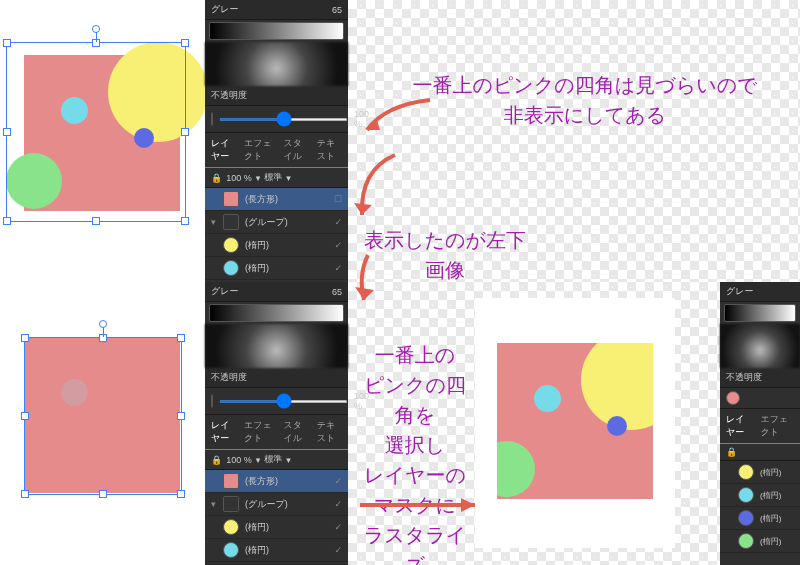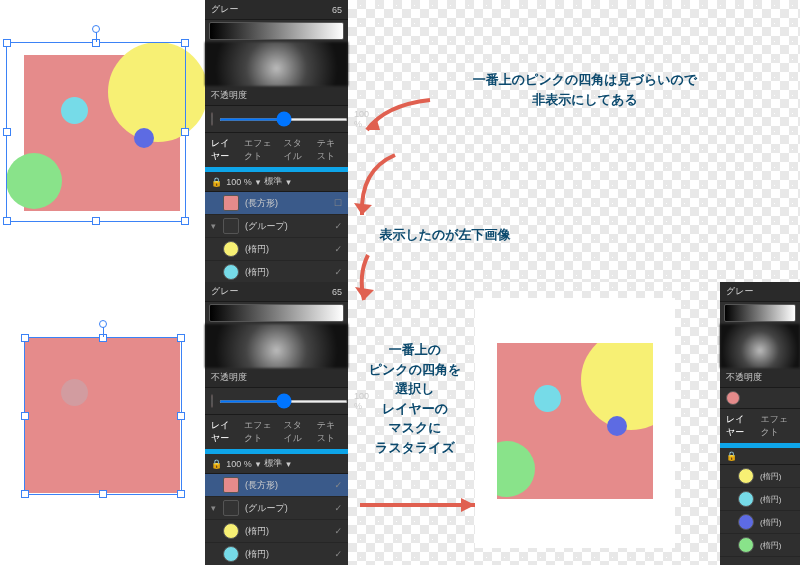--- a/index.html
+++ b/index.html
@@ -24,37 +24,37 @@
 .sel-box .h.bm{bottom:-4px;left:50%;margin-left:-4px}
 .sel-box .h.lm{top:50%;left:-4px;margin-top:-4px}
 .sel-box .h.rm{top:50%;right:-4px;margin-top:-4px}
 .sel-box .rot{position:absolute;top:-18px;left:50%;margin-left:-4px;width:6px;height:6px;background:#fff;border:1px solid #3b82f6;border-radius:50%}
 .sel-box .rot::before{content:"";position:absolute;top:6px;left:3px;width:1px;height:10px;background:#3b82f6}
 
 .panel { position:absolute; width:143px; background:#2f2f2f; color:#ccc; font-size:9px; }
 .grad-strip{height:16px;background:linear-gradient(90deg,#000,#fff);margin:2px 4px;border:1px solid #555;border-radius:2px}
 .bar{display:flex;align-items:center;justify-content:space-between;padding:3px 6px;background:#2a2a2a;border-bottom:1px solid #1a1a1a}
 .noise{height:44px;background:radial-gradient(circle at 50% 60%,#bbb 0%,#444 40%,#111 80%);filter:blur(1px)}
-.tab-row{display:flex;gap:8px;padding:4px 6px;border-bottom:5px solid #0ea5e9;color:#aaa}
+.tab-row{display:flex;gap:8px;padding:4px 6px;border-bottom:1px solid #0ea5e9;color:#aaa}
 .tab-row .active{color:#fff}
 .opac-row{display:flex;align-items:center;gap:4px;padding:3px 6px;border-bottom:1px solid #1a1a1a}
 .opac-row input[type=range]{flex:1;height:3px}
 .layer{display:flex;align-items:center;gap:6px;padding:3px 6px;border-bottom:1px solid #262626}
 .layer.sel{background:#3a5a8a}
 .layer .sw{width:14px;height:14px;border:1px solid #555;border-radius:2px}
 .layer .sw.circle{border-radius:50%}
 .layer .chk{margin-left:auto;color:#888}
 .layer .arrow{color:#888;width:6px}
 .footer-ico{display:flex;gap:6px;padding:4px 6px;border-top:1px solid #1a1a1a;color:#888;justify-content:flex-end}
 .trans-tab{display:flex;gap:8px;padding:4px 6px;border-top:1px solid #1a1a1a;color:#aaa}
 .dims{padding:4px 6px;color:#bbb}
 .dims .sw2{display:inline-block;width:14px;height:14px;border:1px solid #555;vertical-align:middle;margin-right:4px}
 .dims .line{display:flex;justify-content:space-between;padding:1px 0}
 
-.anno{position:absolute;color:#0c4a6e;font-weight:700;font-size:13px;text-align:center;line-height:1.5;font-family:"Yu Gothic","Hiragino Sans",sans-serif}
+.anno{position:absolute;color:#a21caf;font-weight:400;font-size:20px;text-align:center;line-height:1.5;font-family:"Yu Gothic","Hiragino Sans",sans-serif}
 .arrow-svg{position:absolute;overflow:visible}
 .arrow-svg path{stroke:#e06050;stroke-width:4;fill:none}
 .arrow-svg polygon{fill:#e06050}
 </style>
 </head>
 <body>
 
 <div class="canvas-area" style="left:0;top:0;width:205px;height:282px;background:#fff">
   <div style="position:absolute;left:24px;top:55px">
     <div style="width:156px;height:156px;background:#e58b8b"></div>

